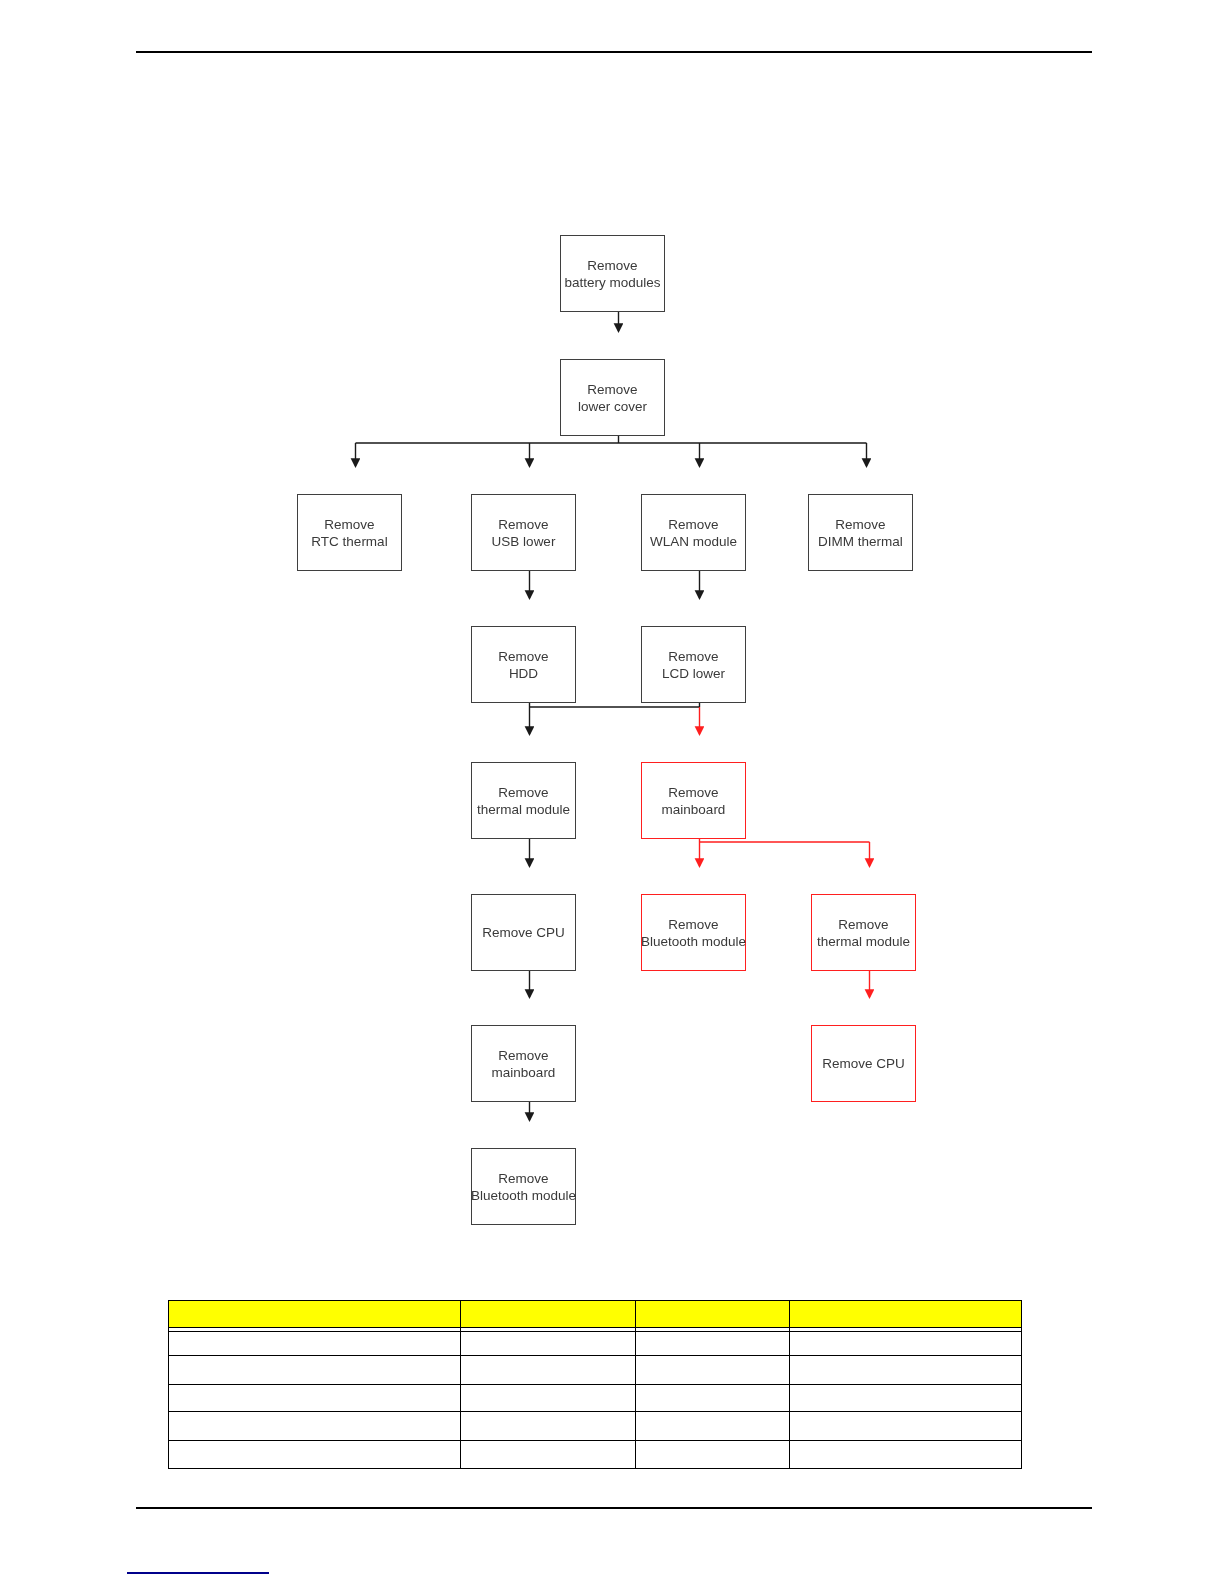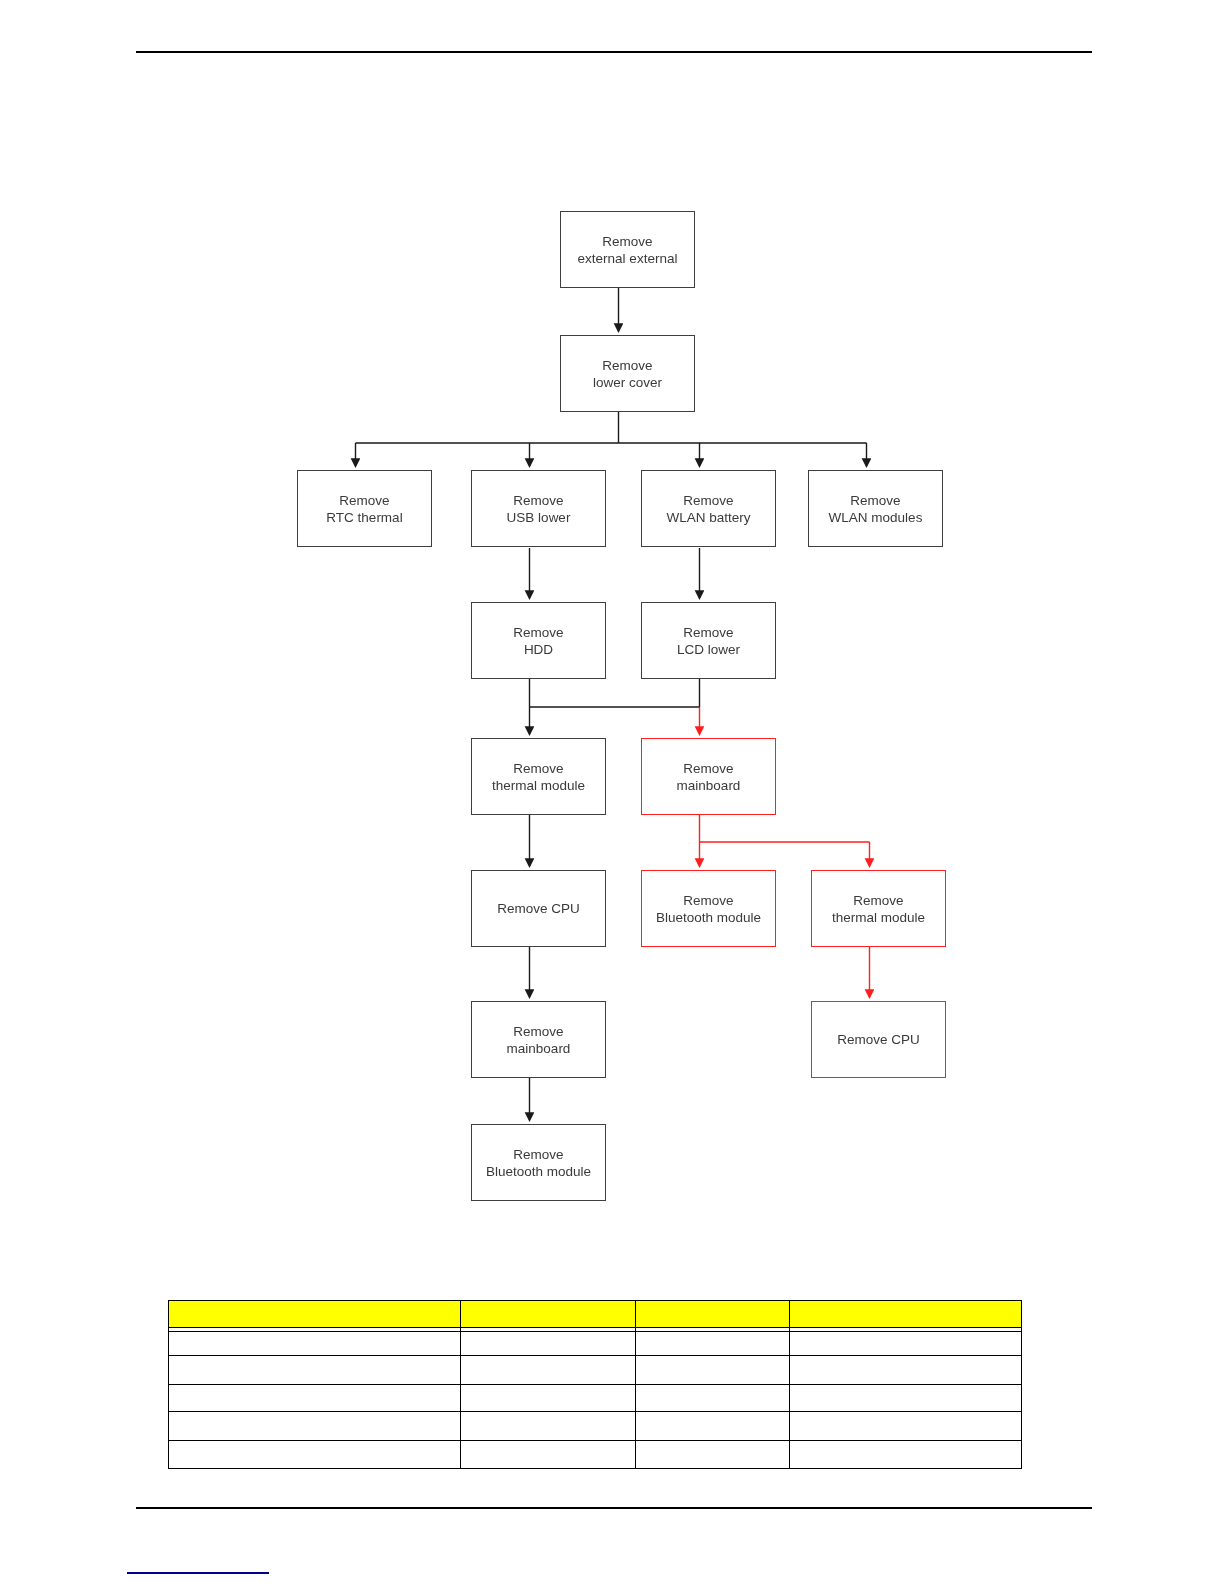--- a/index.html
+++ b/index.html
@@ -9,24 +9,24 @@
     font-family:"Liberation Sans", sans-serif;
     overflow:hidden;
   }
   .rule { position:absolute; left:136px; width:956px; height:2px; background:#000; }
   .rule.top { top:51px; }
   .rule.bottom { top:1507px; }
 
   .connectors { position:absolute; left:0; top:0; pointer-events:none; }
 
   .fbox {
-    position:absolute; width:135px; height:77px; box-sizing:border-box;
+    position:absolute; width:105px; height:77px; box-sizing:border-box;
     border:1.4px solid #3f3f3f; background:#fff;
     display:flex; flex-direction:column; align-items:center; justify-content:center;
-    font-size:13.5px; line-height:17px; color:#3a3a3a; text-align:center;
+    font-size:13.5px; line-height:17px; color:#3a3a3a; text-align:center;margin-top:24px;
   }
   .fbox.red { border-color:#ff1f1f; }
   .fbox span { display:block; white-space:nowrap; }
 
   .dtable {
     position:absolute; left:168px; top:1300px;
     border-collapse:collapse; table-layout:fixed;
     width:853px;
   }
   .dtable td { border:1.5px solid #000; padding:0; font-size:12px; color:#3a3a3a; }
@@ -77,41 +77,41 @@
   <path d="M699.5 814 V842 M699.5 842 H869.5" stroke="#ff1f1f" stroke-width="1.4" fill="none"></path>
 
   <path d="M699.5 707 V734" stroke="#ff1f1f" stroke-width="1.4" fill="none" marker-end="url(#arrR)"></path>
   <path d="M699.5 842 V866" stroke="#ff1f1f" stroke-width="1.4" fill="none" marker-end="url(#arrR)"></path>
   <path d="M869.5 842 V866" stroke="#ff1f1f" stroke-width="1.4" fill="none" marker-end="url(#arrR)"></path>
   <path d="M869.5 946 V997" stroke="#ff1f1f" stroke-width="1.4" fill="none" marker-end="url(#arrR)"></path>
 </svg>
 
 <div class="fbox" style="left:560px;top:211px">
   <span>Remove</span>
-  <span>external external</span>
+  <span>battery modules</span>
 </div>
 <div class="fbox" style="left:560px;top:335px">
   <span>Remove</span>
   <span>lower cover</span>
 </div>
 <div class="fbox" style="left:297px;top:470px">
   <span>Remove</span>
   <span>RTC thermal</span>
 </div>
 <div class="fbox" style="left:471px;top:470px">
   <span>Remove</span>
   <span>USB lower</span>
 </div>
 <div class="fbox" style="left:641px;top:470px">
   <span>Remove</span>
-  <span>WLAN battery</span>
+  <span>WLAN module</span>
 </div>
 <div class="fbox" style="left:808px;top:470px">
   <span>Remove</span>
-  <span>WLAN modules</span>
+  <span>DIMM thermal</span>
 </div>
 <div class="fbox" style="left:471px;top:602px">
   <span>Remove</span>
   <span>HDD</span>
 </div>
 <div class="fbox" style="left:641px;top:602px">
   <span>Remove</span>
   <span>LCD lower</span>
 </div>
 <div class="fbox" style="left:471px;top:738px">

